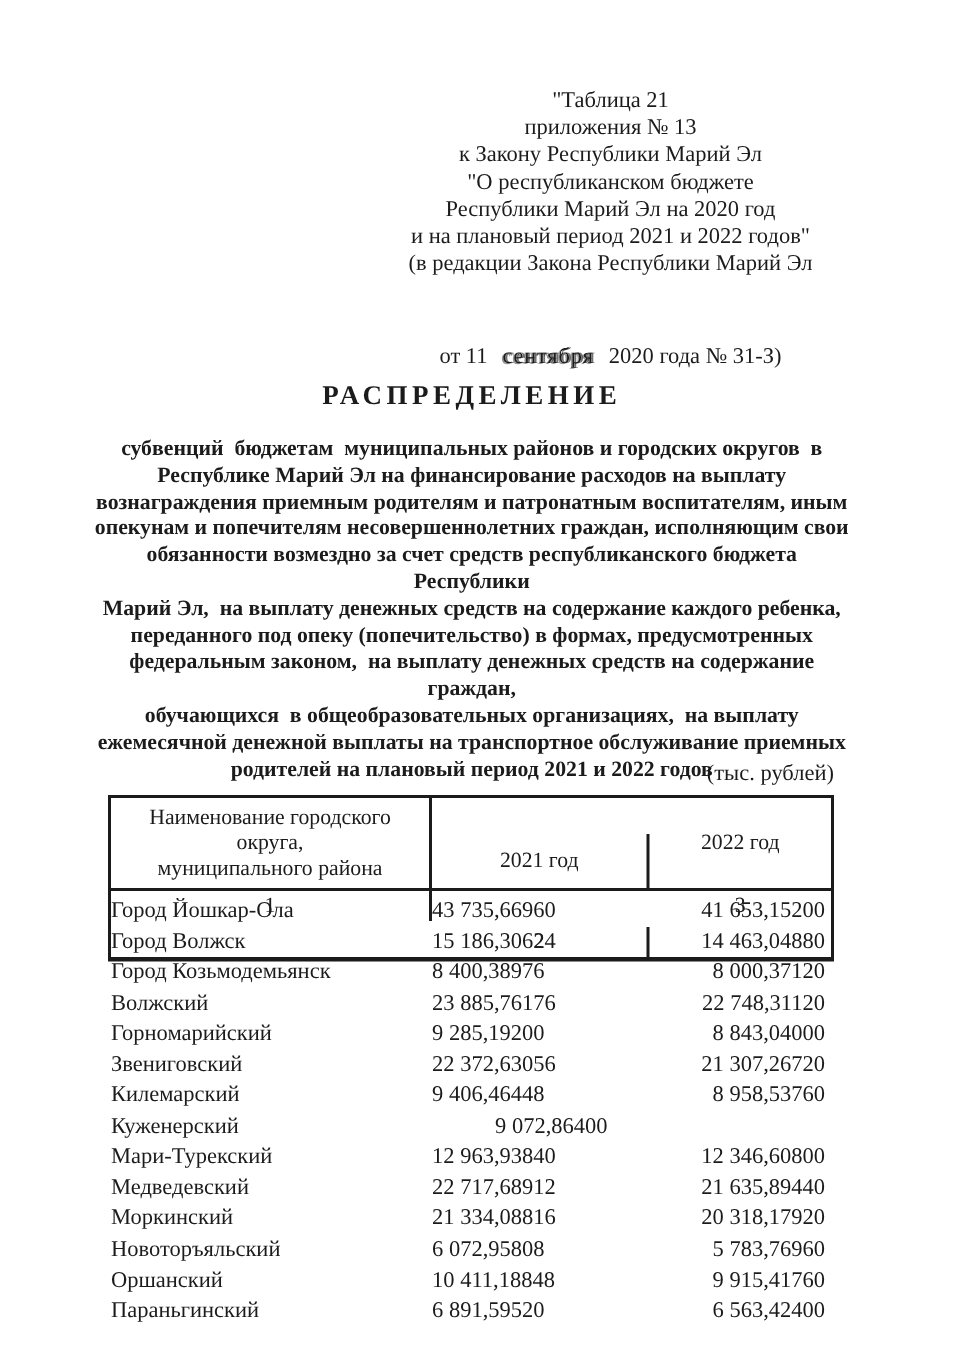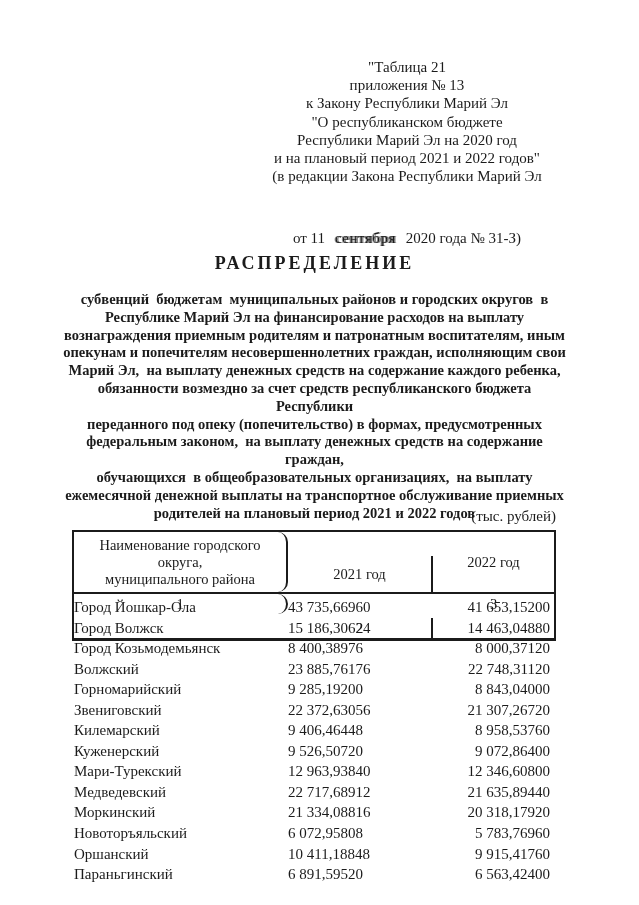--- a/index.html
+++ b/index.html
@@ -85,21 +85,21 @@
     box-sizing: border-box;
     font-size: 14.5px;
   }
   .tbl-row { display: flex; }
   .tbl-row.head { border-bottom: 2px solid #1b1b1b; }
   .tbl-cell {
     box-sizing: border-box;
     text-align: center;
     padding: 2px 4px;
   }
-  .tbl-cell.c1 { width: 214px; border-right: 2px solid #1b1b1b; border-radius: 10px; }
+  .tbl-cell.c1 { width: 214px; border-right: 2px solid #1b1b1b; }
   .tbl-cell.c2 { width: 145px; border-right: 2px solid #1b1b1b; margin-top: 24px; }
   .tbl-cell.c3 { width: 121px; }
   .tbl-row.head .tbl-cell { min-height: 36px; display: flex; flex-direction: column; justify-content: center; line-height: 17px; }
   .tbl-row.nums .tbl-cell { height: 20px; line-height: 17px; }
 
   
   .data-rows {
     position: absolute;
     top: 597px;
     left: 72px;
@@ -132,22 +132,22 @@
     </div>
   </div>
 
   <div class="doc-title">РАСПРЕДЕЛЕНИЕ</div>
 
   <div class="doc-paragraph">
       <div class="par-line">субвенций  бюджетам  муниципальных районов и городских округов  в</div>
       <div class="par-line">Республике Марий Эл на финансирование расходов на выплату</div>
       <div class="par-line">вознаграждения приемным родителям и патронатным воспитателям, иным</div>
       <div class="par-line">опекунам и попечителям несовершеннолетних граждан, исполняющим свои</div>
+      <div class="par-line">обязанности возмездно за счет средств республиканского бюджета Республики</div>
       <div class="par-line">Марий Эл,  на выплату денежных средств на содержание каждого ребенка,</div>
-      <div class="par-line">обязанности возмездно за счет средств республиканского бюджета Республики</div>
       <div class="par-line">переданного под опеку (попечительство) в формах, предусмотренных</div>
       <div class="par-line">федеральным законом,  на выплату денежных средств на содержание граждан,</div>
       <div class="par-line">обучающихся  в общеобразовательных организациях,  на выплату</div>
       <div class="par-line">ежемесячной денежной выплаты на транспортное обслуживание приемных</div>
       <div class="par-line">родителей на плановый период 2021 и 2022 годов</div>
     </div>
 
   <div class="units-note">(тыс. рублей)</div>
 
   <div class="tbl">
@@ -197,21 +197,20 @@
         <div class="cell num1">22 372,63056</div>
         <div class="cell num2">21 307,26720</div>
       </div>
       <div class="data-row">
         <div class="cell name">Килемарский</div>
         <div class="cell num1">9 406,46448</div>
         <div class="cell num2">8 958,53760</div>
       </div>
       <div class="data-row">
         <div class="cell name">Куженерский</div>
-        <div class="cell num1">9 526,50720</div>
         <div class="cell num2">9 072,86400</div>
       </div>
       <div class="data-row">
         <div class="cell name">Мари-Турекский</div>
         <div class="cell num1">12 963,93840</div>
         <div class="cell num2">12 346,60800</div>
       </div>
       <div class="data-row">
         <div class="cell name">Медведевский</div>
         <div class="cell num1">22 717,68912</div>

